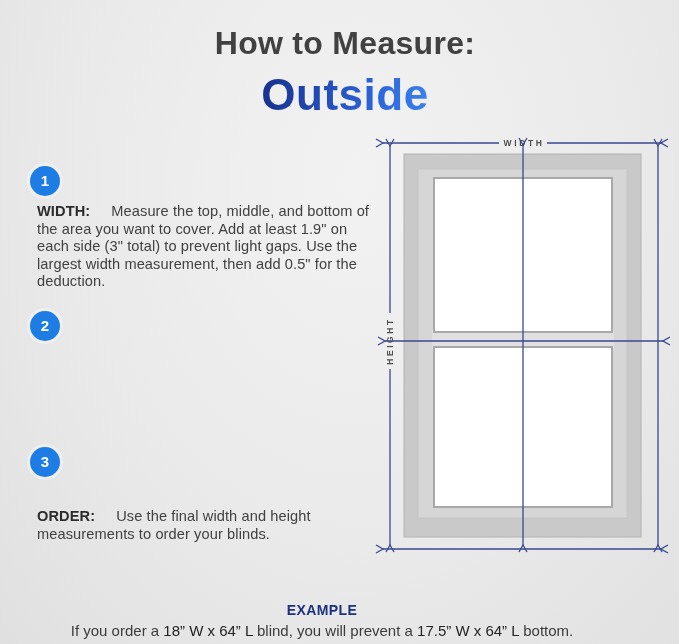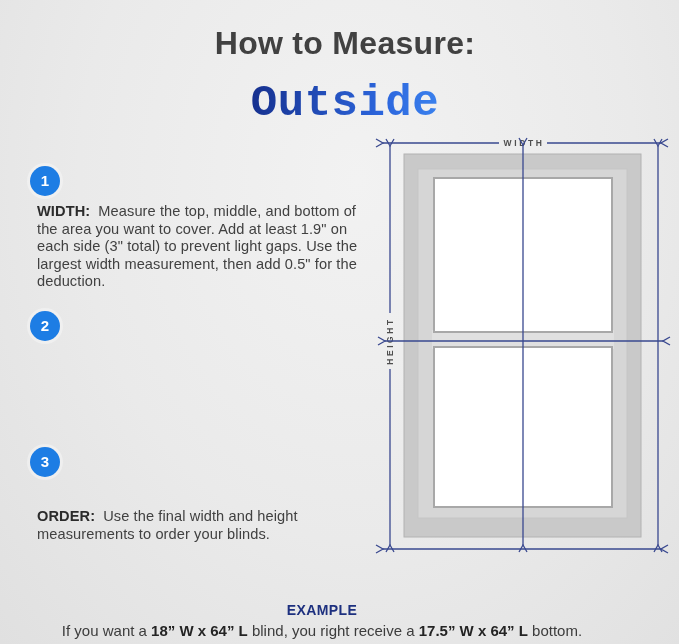--- a/index.html
+++ b/index.html
@@ -14,21 +14,21 @@
   }
 
   
   .title{
     position:absolute; top:25px; left:345px; transform:translateX(-50%);
     text-align:center; white-space:nowrap;
   }
   .title-line1{
     font-size:32px; font-weight:600; color:#414141; letter-spacing:0.3px;
   }
-  .title-line2{ margin-top:16px; display:flex; align-items:baseline; justify-content:center; gap:10px;font-family:Liberation Mono, monospace; }
+  .title-line2{ margin-top:8px; display:flex; align-items:baseline; justify-content:center; gap:10px; }
   .title-highlight{
     font-size:44px; font-weight:800; letter-spacing:0.5px;
     background:linear-gradient(95deg,#16308e 0%, #2c66dd 70%, #3b82ee 100%);
     -webkit-background-clip:text; background-clip:text;
     -webkit-text-fill-color:transparent; color:transparent;
   }
   .title-rest{ font-size:32px; font-weight:600; color:#414141; }
 
   
   .step-badge{
@@ -36,40 +36,40 @@
     background:#1d7de4; color:#ffffff; font-size:15px; font-weight:700;
     line-height:30px; text-align:center;
     box-shadow:0 0 0 3px rgba(255,255,255,0.35);
   }
   .badge-1{ top:166px; } .badge-2{ top:311px; } .badge-3{ top:447px; }
   .step-text{
     position:absolute; left:37px; width:340px; margin:0;
     font-size:14.6px; line-height:17.5px; color:#414141; letter-spacing:0.1px;
   }
   .text-1{ top:203px; } .text-2{ top:342px; } .text-3{ top:508px; }
-  .step-label{ font-weight:700; color:#2b2b2b; margin-right:8px; }
+  .step-label{ font-weight:700; color:#2b2b2b; margin-right:21px; }
 
   
   .diagram{ position:absolute; left:372px; top:124px; }
   .dim-label{
     fill:#4e4e4e; font-family:"Liberation Sans", sans-serif;
     font-size:8.5px; font-weight:600; letter-spacing:2.6px;
   }
 
   
   .example-heading{
     position:absolute; top:602px; left:322px; transform:translateX(-50%);
     font-size:14px; font-weight:700; color:#1d307f; letter-spacing:0.4px;
     white-space:nowrap;
   }
   .example-line{
     position:absolute; top:622px; left:322px; transform:translateX(-50%);
     font-size:15px; color:#3c3c3c; white-space:nowrap;
   }
-  .example-bold{ font-weight:700; color:#242424; }
+  .example-bold{ font-weight:400; color:#242424; }
 </style>
 </head>
 <body>
 
 <div class="page">
 
   <header class="title">
     <div class="title-line1">How to Measure:</div>
     <div class="title-line2">
       <span class="title-highlight">Outside</span>
@@ -107,15 +107,15 @@
 
     <line x1="286" y1="22" x2="286" y2="421" stroke="#39488f" stroke-width="1.3" marker-start="url(#arr)" marker-end="url(#arr)"></line>
 
     <line x1="11" y1="425" x2="289" y2="425" stroke="#39488f" stroke-width="1.3" marker-start="url(#arr)" marker-end="url(#arr)"></line>
 
     <line x1="151" y1="21" x2="151" y2="421" stroke="#39488f" stroke-width="1.3" marker-start="url(#arr)" marker-end="url(#arr)"></line>
     <line x1="13" y1="217" x2="291" y2="217" stroke="#39488f" stroke-width="1.3" marker-start="url(#arr)" marker-end="url(#arr)"></line>
   </svg>
 
   <div class="example-heading">EXAMPLE</div>
-  <div class="example-line"><span>If you want a </span><span class="example-bold">18” W x 64” L</span><span> blind, you right receive a </span><span class="example-bold">17.5” W x 64” L</span><span> bottom.</span></div>
+  <div class="example-line"><span>If you order a </span><span class="example-bold">18” W x 64” L</span><span> blind, you will prevent a </span><span class="example-bold">17.5” W x 64” L</span><span> bottom.</span></div>
 
 </div>
 
 </body></html>

